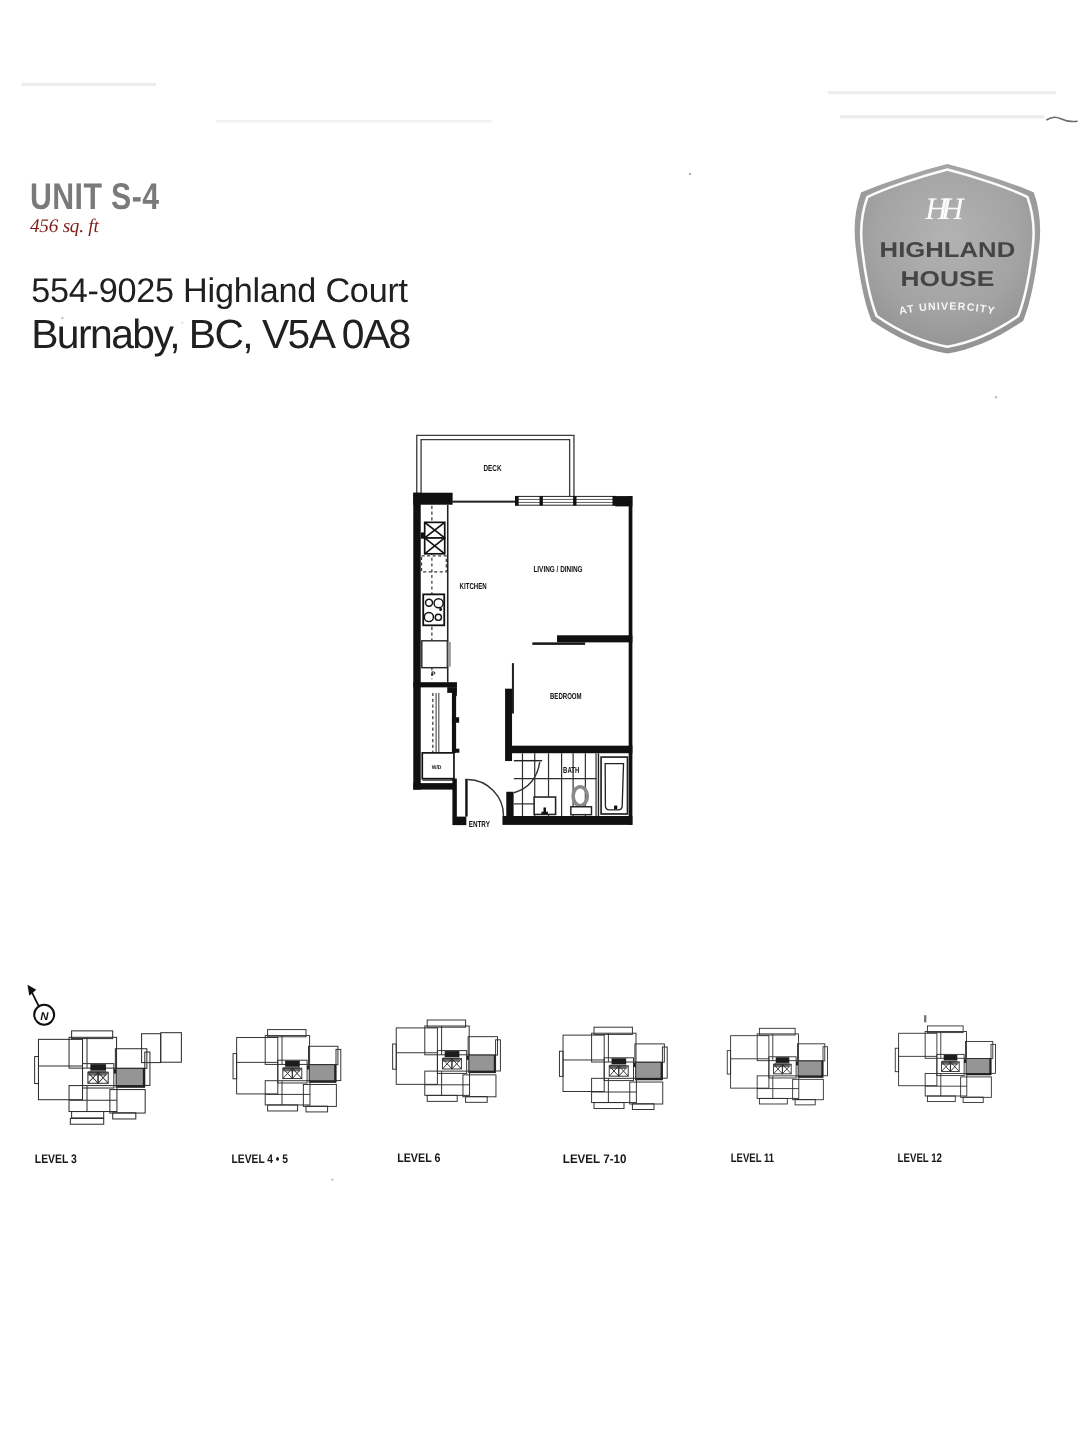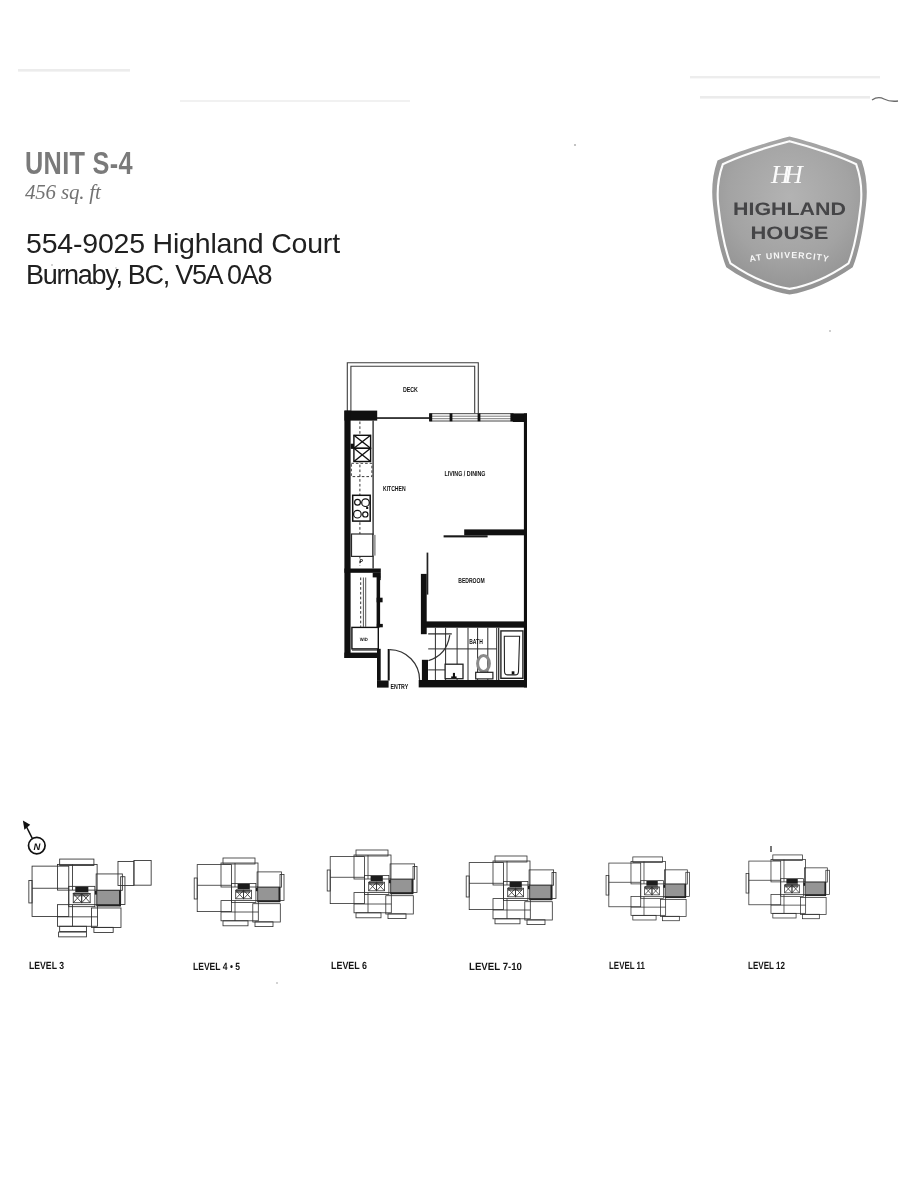--- a/index.html
+++ b/index.html
@@ -6,25 +6,25 @@
   #page{position:relative;width:900px;height:1014px;background:#fff;overflow:hidden;font-family:"Liberation Sans",sans-serif;}
   .abs{position:absolute;}
   svg text{text-rendering:geometricPrecision;-webkit-font-smoothing:antialiased;}
 </style>
 </head>
 <body>
 <div id="page">
 
 <div class="abs" style="left:25px;top:146px;font-size:31px;font-weight:bold;color:#7a7a7a;letter-spacing:.4px;transform:scaleX(.815);transform-origin:left top;white-space:nowrap;">UNIT S-4</div>
 
-<div class="abs" style="left:25px;top:180px;font-family:'Liberation Serif',serif;font-style:italic;font-size:21px;color:#737373;letter-spacing:-.2px;white-space:nowrap;">456 sq. ft</div>
+<div class="abs" style="left:25px;top:180px;font-family:'Liberation Serif',serif;font-style:italic;font-size:16px;color:#7f1d1d;letter-spacing:-.2px;white-space:nowrap;">456 sq. ft</div>
 
 <div class="abs" style="left:26px;top:227px;font-size:28.5px;color:#202020;letter-spacing:-.2px;white-space:nowrap;">554-9025 Highland Court</div>
 
-<div class="abs" style="left:26px;top:259.5px;font-size:27px;color:#202020;letter-spacing:-1.3px;white-space:nowrap;">Burnaby, BC, V5A 0A8</div>
+<div class="abs" style="left:26px;top:259.5px;font-size:34px;color:#202020;letter-spacing:-1.3px;white-space:nowrap;">Burnaby, BC, V5A 0A8</div>
 <svg class="abs" style="left:0;top:0;" width="900" height="1200" viewBox="0 0 900 1200" fill="none">
 
 <g stroke="#3c3c3c" stroke-width="1.1">
   <polyline points="347.3,411 347.3,362.8 478.3,362.8 478.3,413.4"></polyline>
   <polyline points="350.9,411 350.9,366.3 474.7,366.3 474.7,413.4"></polyline>
 </g>
 
 <text x="410.4" y="392.4" fill="#111" font-weight="bold" font-size="7.2" text-anchor="middle" textLength="15" lengthAdjust="spacingAndGlyphs">DECK</text>
 
 <rect x="344.4" y="410.6" width="32.8" height="10" fill="#101010"></rect>

